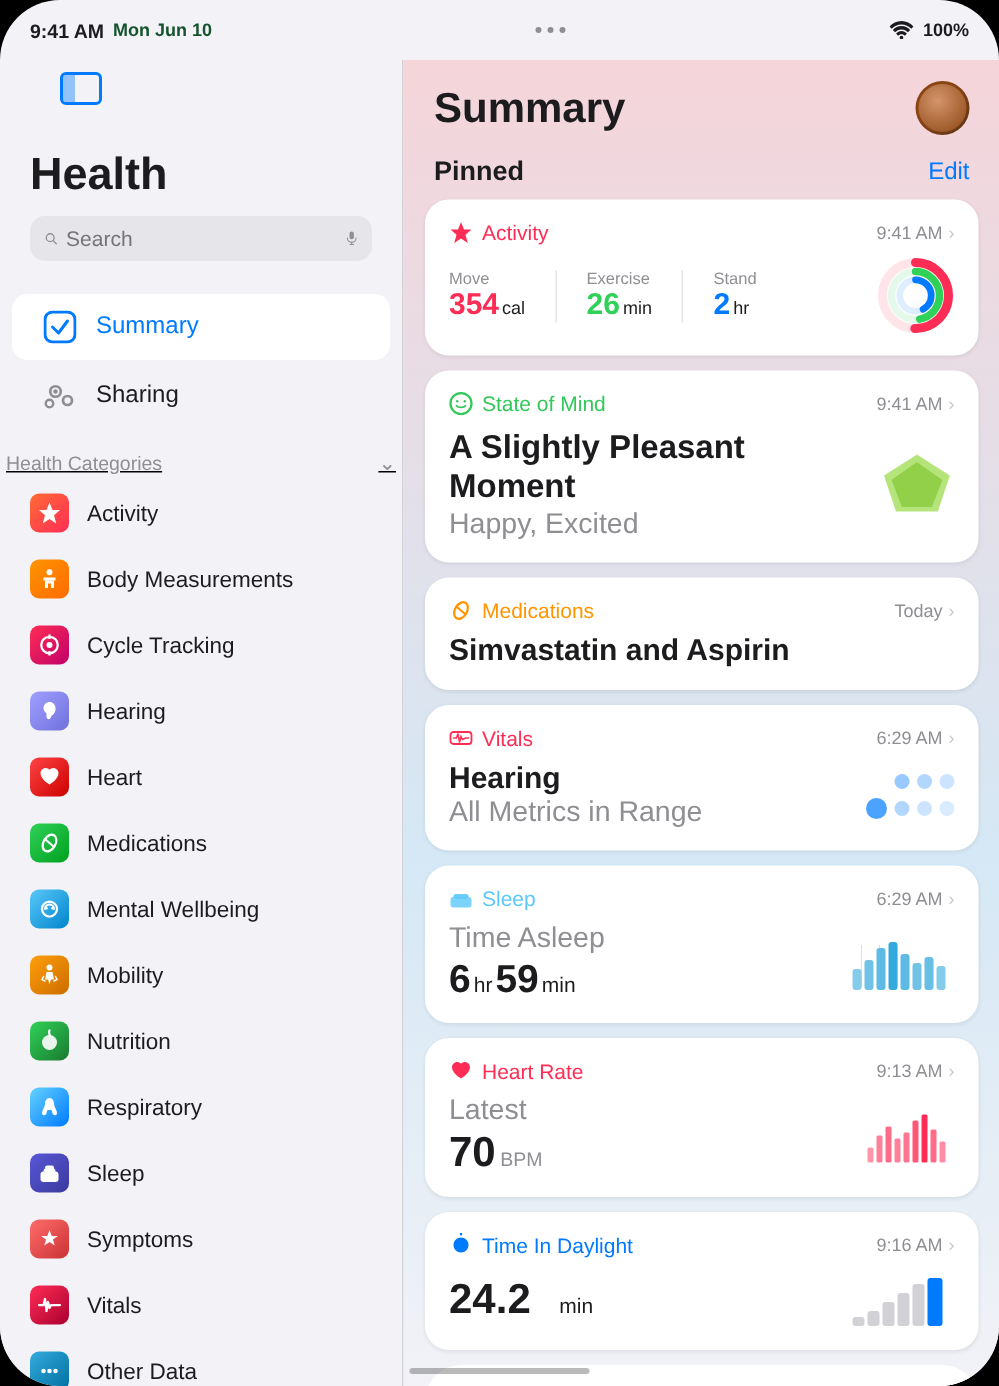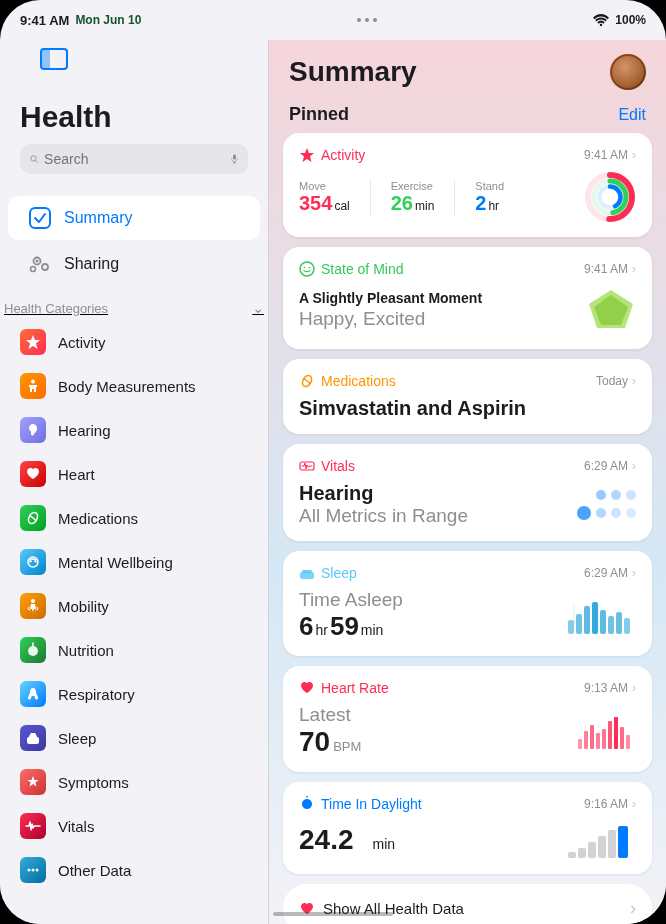--- a/index.html
+++ b/index.html
@@ -390,20 +390,31 @@
         <div class="item-icon" style="background:linear-gradient(135deg,#ff9500,#ff6b00);">
           <svg width="16" height="16" viewBox="0 0 16 16" fill="white">
             <circle cx="8" cy="3.5" r="2" fill="white"></circle>
             <path d="M4 7h8v2H4z" fill="white"></path>
             <path d="M5 9v5h2V11h2v3h2V9H5z" fill="white"></path>
           </svg>
         </div>
         <span class="item-label">Body Measurements</span>
       </div>
 
+      <div class="sidebar-item">
+        <div class="item-icon" style="background:linear-gradient(135deg,#ff2d55,#c0006a);">
+          <svg width="16" height="16" viewBox="0 0 16 16">
+            <circle cx="8" cy="8" r="5.5" stroke="white" stroke-width="1.5" fill="none"></circle>
+            <circle cx="8" cy="8" r="2" fill="white"></circle>
+            <line x1="8" y1="1" x2="8" y2="4" stroke="white" stroke-width="1.5"></line>
+            <line x1="8" y1="12" x2="8" y2="15" stroke="white" stroke-width="1.5"></line>
+          </svg>
+        </div>
+        <span class="item-label">Cycle Tracking</span>
+      </div>
 
       <div class="sidebar-item">
         <div class="item-icon" style="background:linear-gradient(135deg,#a0a0ff,#7070dd);">
           <svg width="16" height="16" viewBox="0 0 16 16" fill="white">
             <path d="M8 2C5.8 2 4 3.8 4 6c0 1.5.8 2.8 2 3.5v2.5c0 .8.7 1.5 1.5 1.5S9 12.8 9 12v-.5c1.7-.9 3-2.8 3-4.5V6c0-2.2-1.8-4-4-4z" fill="white"></path>
           </svg>
         </div>
         <span class="item-label">Hearing</span>
       </div>
 
@@ -590,21 +601,21 @@
             </svg>
             <span class="card-title" style="color:#34c759;">State of Mind</span>
           </div>
           <div class="card-time">
             <span>9:41 AM</span>
             <span class="card-chevron">›</span>
           </div>
         </div>
         <div class="card-body-row">
           <div>
-            <div style="font-size:14px;font-weight:600;color:#1c1c1e;margin-bottom:2px;">A Slightly Pleasant Moment</div>
+            <div style="font-size:22px;font-weight:600;color:#1c1c1e;margin-bottom:2px;">A Slightly Pleasant Moment</div>
             <div class="card-subtitle">Happy, Excited</div>
           </div>
 
           <svg width="50" height="50" viewBox="0 0 50 50">
             <polygon points="25,5 47,19 39,43 11,43 3,19" fill="#a8e063" opacity="0.85"></polygon>
             <polygon points="25,10 42,22 35,40 15,40 8,22" fill="#7bc22a" opacity="0.6"></polygon>
           </svg>
         </div>
       </div>
 

